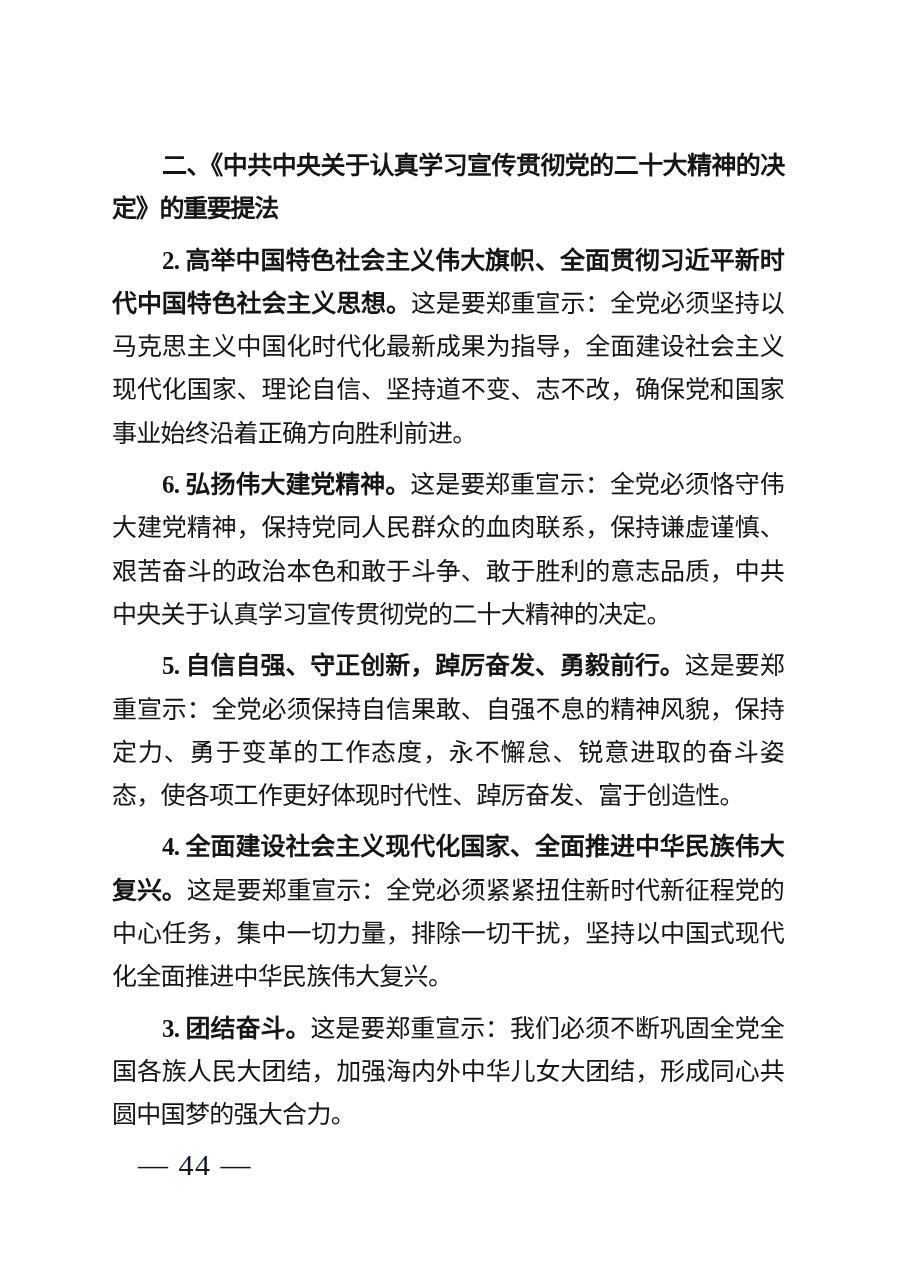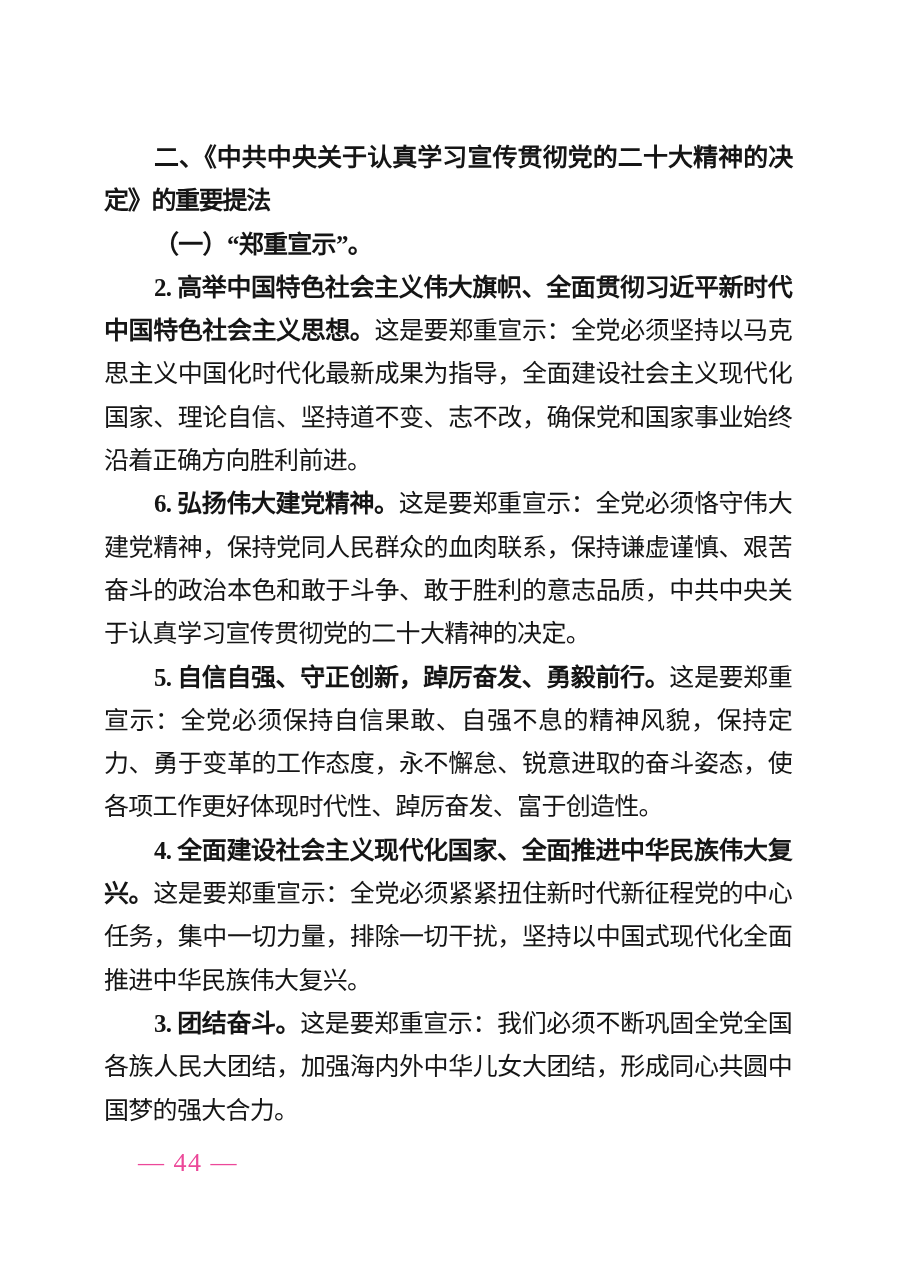--- a/index.html
+++ b/index.html
@@ -21,54 +21,53 @@
     top: 136px;
     width: 688px;
     font-family: "Liberation Serif", "DejaVu Serif", serif;
     font-size: 25px;
     letter-spacing: -0.7px;
     line-height: 43.3px;
     text-align: justify;
     text-justify: inter-ideograph;
   }
   .doc p {
-    margin: 0;
+    margin: 8px;
     text-indent: 2em;
     word-break: break-all;
   }
   .heading {
     font-family: "Liberation Sans", "DejaVu Sans", sans-serif;
     font-weight: 700;
     letter-spacing: -1.3px;
   }
   .subheading {
     font-weight: 700;
   }
   .lead {
     font-weight: 700;
   }
   .pagenum {
     position: absolute;
     left: 138px;
     top: 1148px;
     font-family: "Liberation Serif", "DejaVu Serif", serif;
-    font-size: 26px;
+    font-size: 30px;
     letter-spacing: 1.5px;
-    color: #ec4899;
+    color: #0f172a;
   }
 </style>
 </head>
 <body>
 
 <div class="page">
   <div class="doc">
 
     <p class="heading">二、《中共中央关于认真学习宣传贯彻党的二十大精神的决定》的重要提法</p>
 
-    <p class="subheading">（一）“郑重宣示”。</p>
 
     <p class="para"><span class="lead">2. 高举中国特色社会主义伟大旗帜、全面贯彻习近平新时代中国特色社会主义思想。</span><span>这是要郑重宣示：全党必须坚持以马克思主义中国化时代化最新成果为指导，全面建设社会主义现代化国家、理论自信、坚持道不变、志不改，确保党和国家事业始终沿着正确方向胜利前进。</span></p>
 
     <p class="para"><span class="lead">6. 弘扬伟大建党精神。</span><span>这是要郑重宣示：全党必须恪守伟大建党精神，保持党同人民群众的血肉联系，保持谦虚谨慎、艰苦奋斗的政治本色和敢于斗争、敢于胜利的意志品质，中共中央关于认真学习宣传贯彻党的二十大精神的决定。</span></p>
 
     <p class="para"><span class="lead">5. 自信自强、守正创新，踔厉奋发、勇毅前行。</span><span>这是要郑重宣示：全党必须保持自信果敢、自强不息的精神风貌，保持定力、勇于变革的工作态度，永不懈怠、锐意进取的奋斗姿态，使各项工作更好体现时代性、踔厉奋发、富于创造性。</span></p>
 
     <p class="para"><span class="lead">4. 全面建设社会主义现代化国家、全面推进中华民族伟大复兴。</span><span>这是要郑重宣示：全党必须紧紧扭住新时代新征程党的中心任务，集中一切力量，排除一切干扰，坚持以中国式现代化全面推进中华民族伟大复兴。</span></p>
 
     <p class="para"><span class="lead">3. 团结奋斗。</span><span>这是要郑重宣示：我们必须不断巩固全党全国各族人民大团结，加强海内外中华儿女大团结，形成同心共圆中国梦的强大合力。</span></p>

